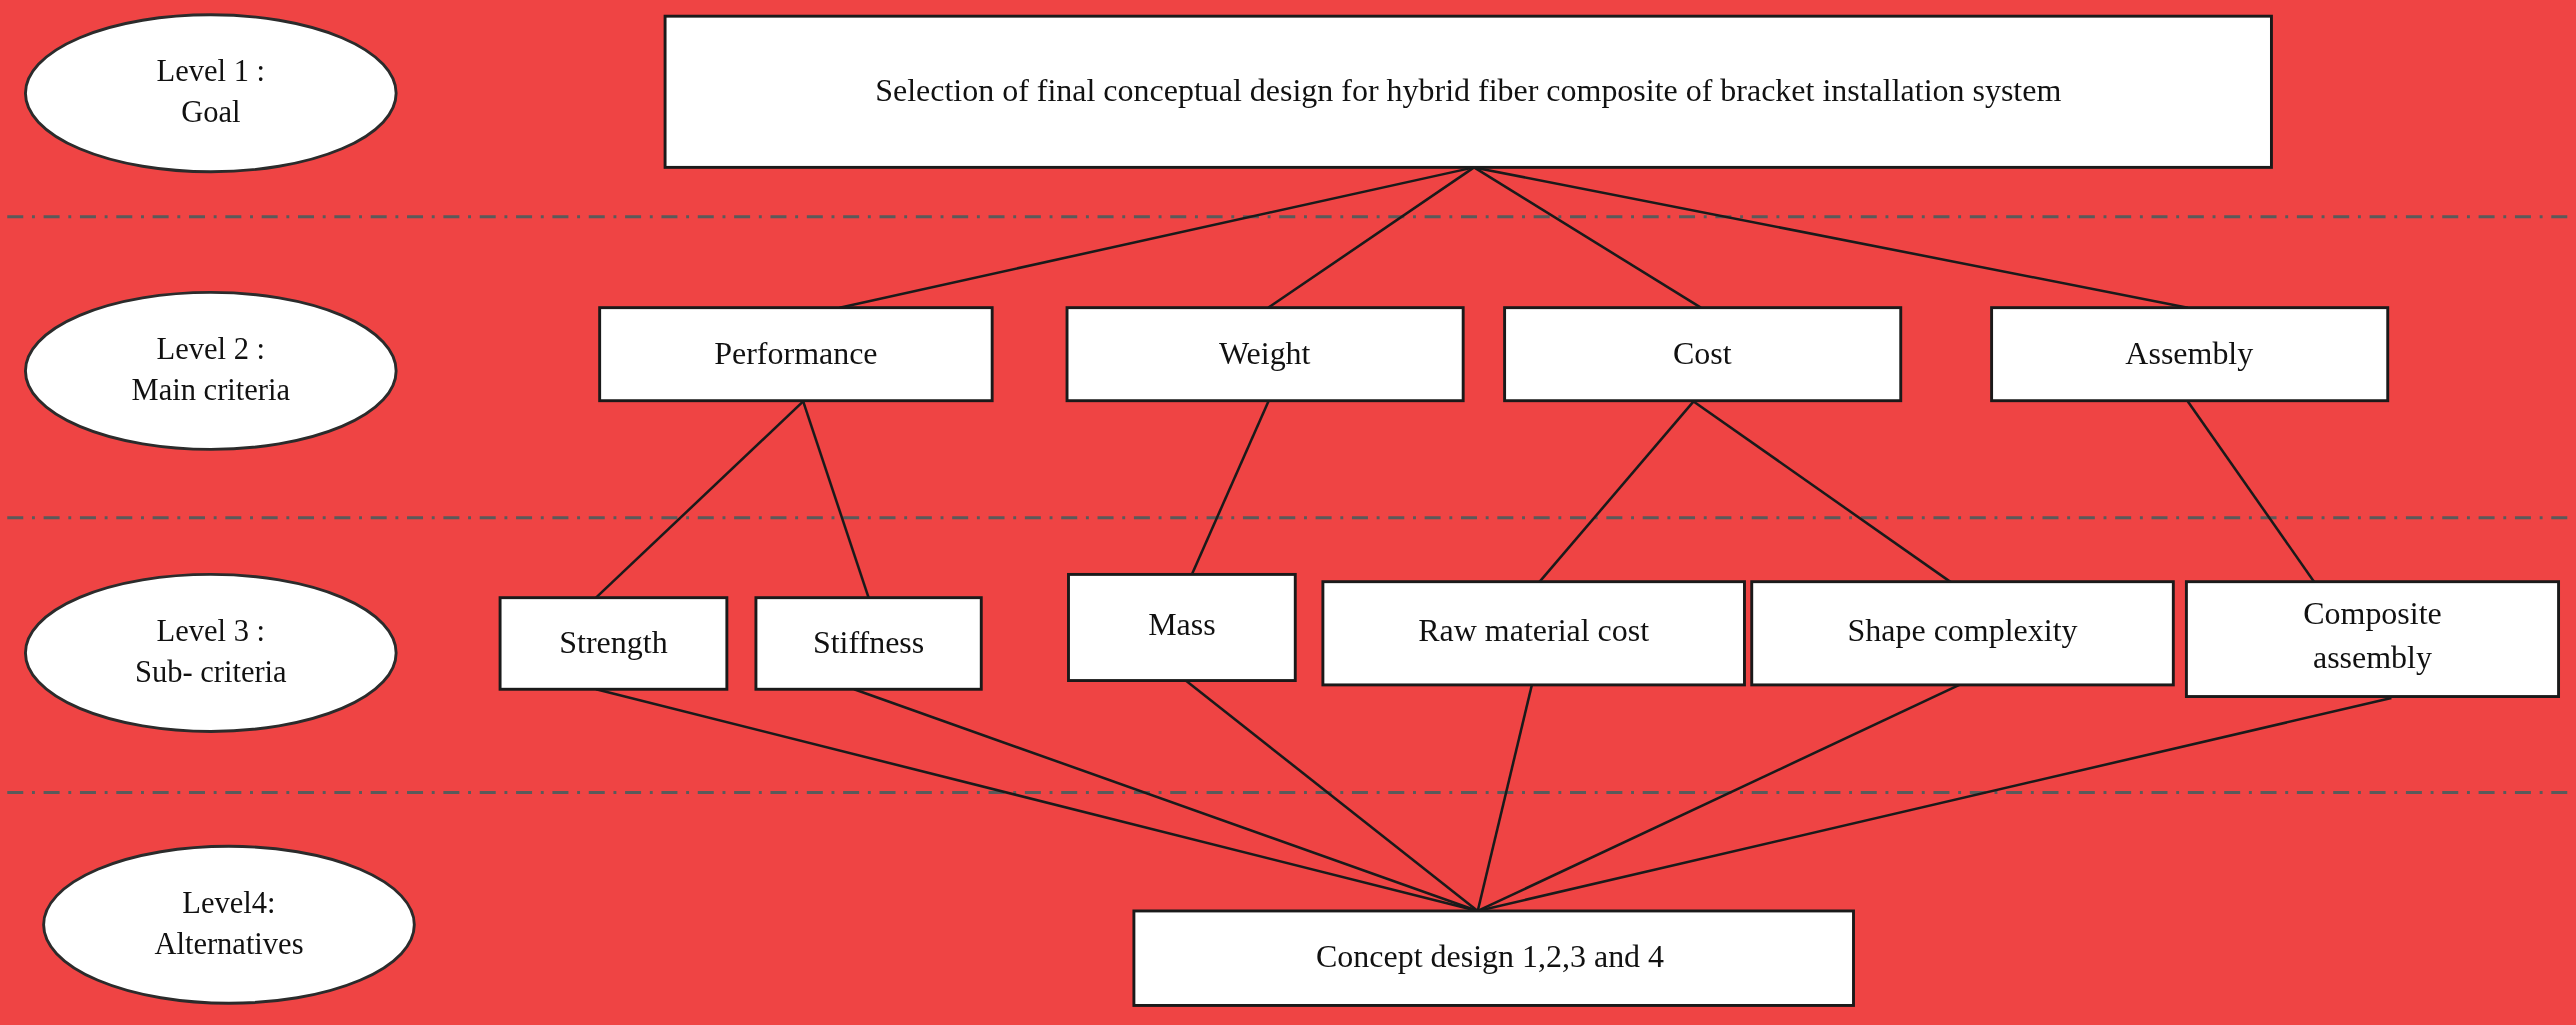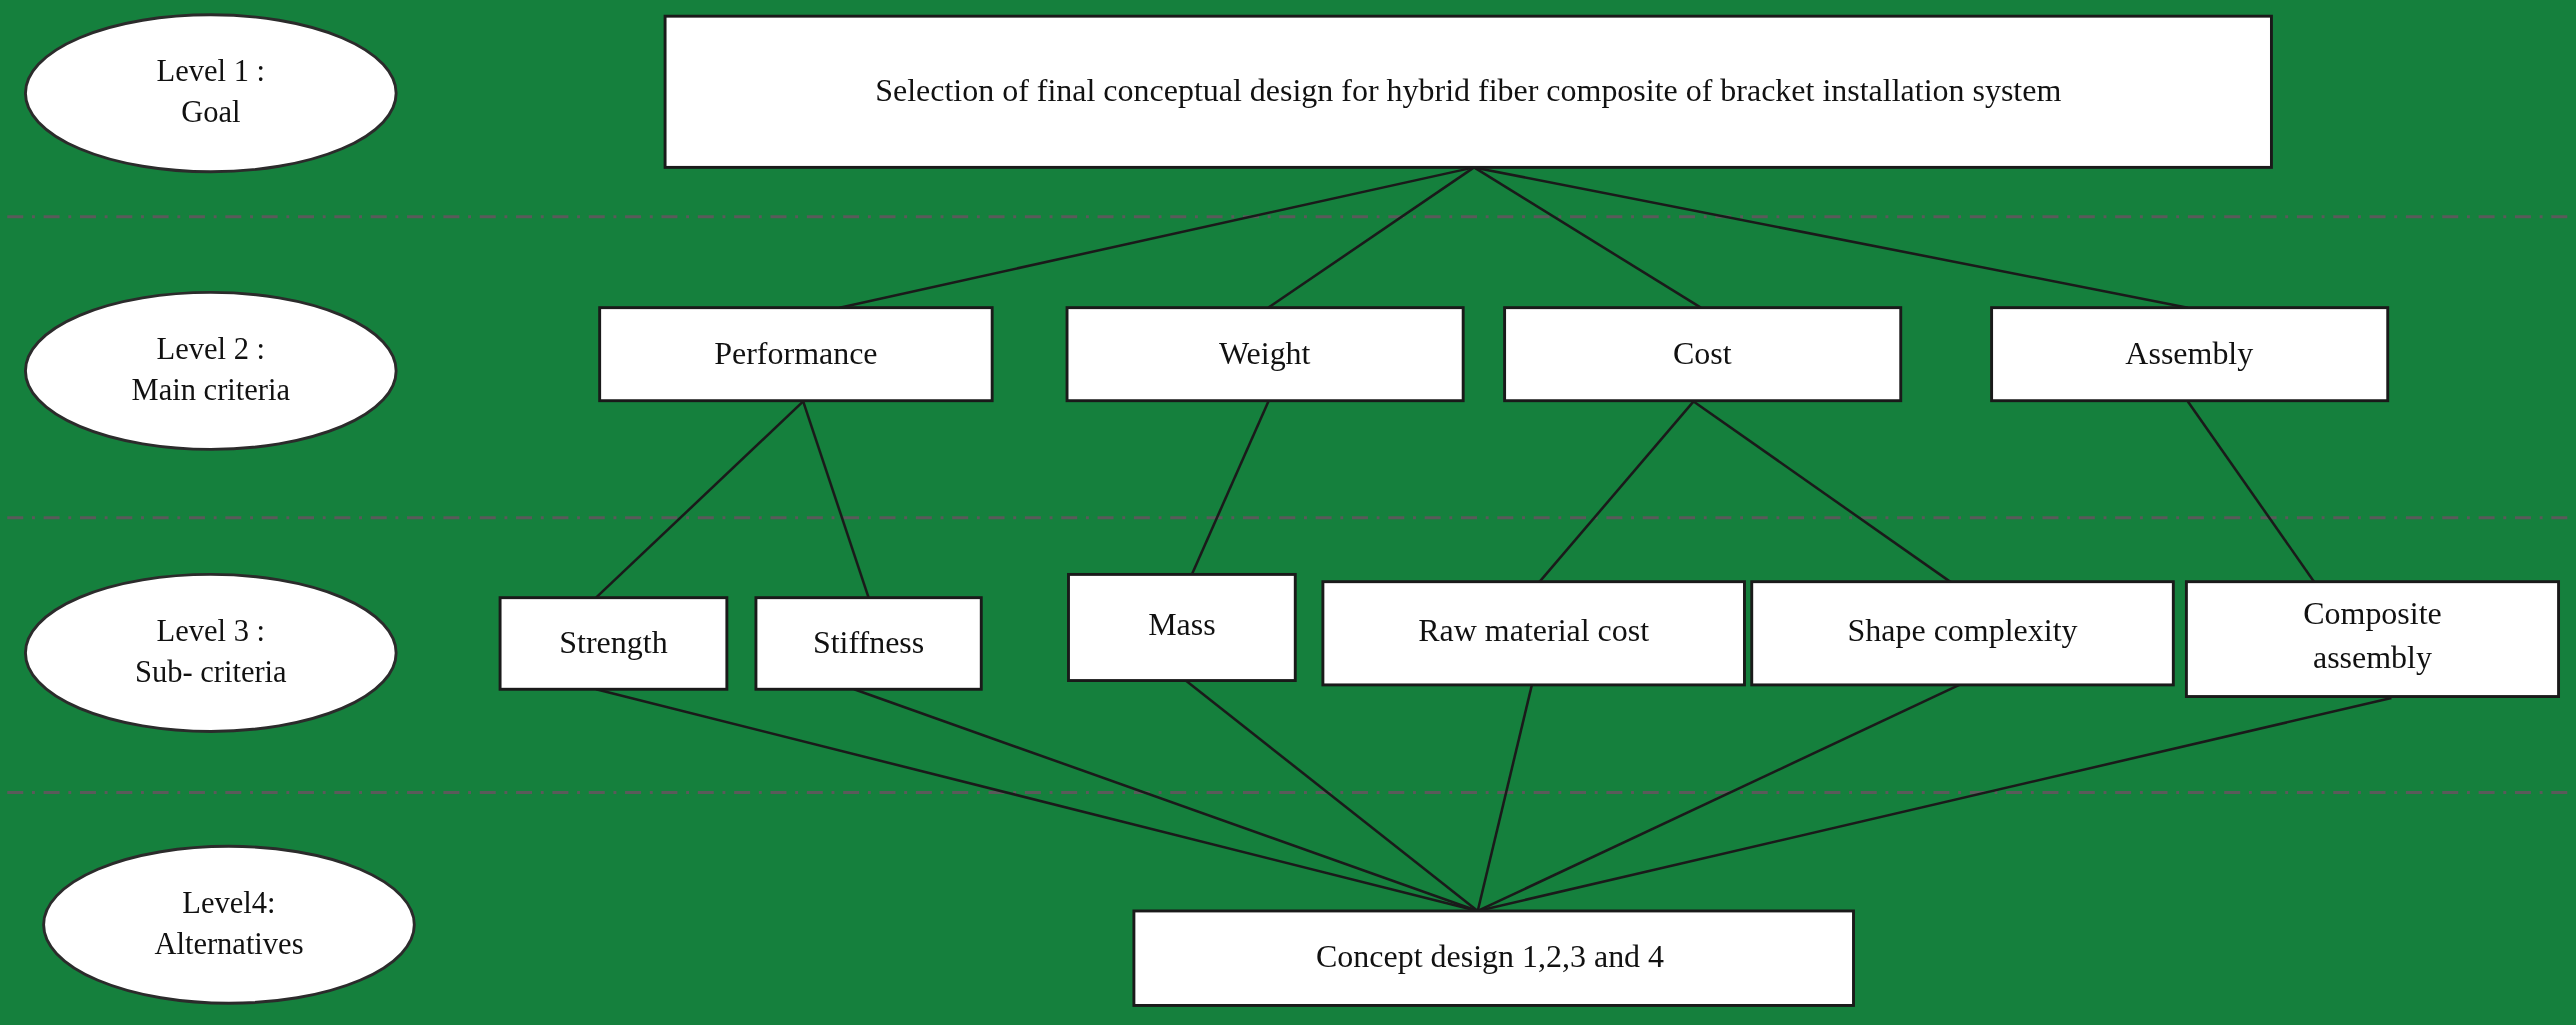--- a/index.html
+++ b/index.html
@@ -10,21 +10,21 @@
   body {
     width: 2576px;
     height: 1026px;
     font-family: "Liberation Serif", "DejaVu Serif", serif;
     overflow: hidden;
   }
   #diagram-root {
     position: relative;
     width: 2576px;
     height: 1026px;
-    background: #15803d;
+    background: #ef4444;
   }
   svg.canvas {
     position: absolute;
     top: 0;
     left: 0;
     width: 2576px;
     height: 1026px;
   }
   .node-rect {
     fill: #ffffff;

